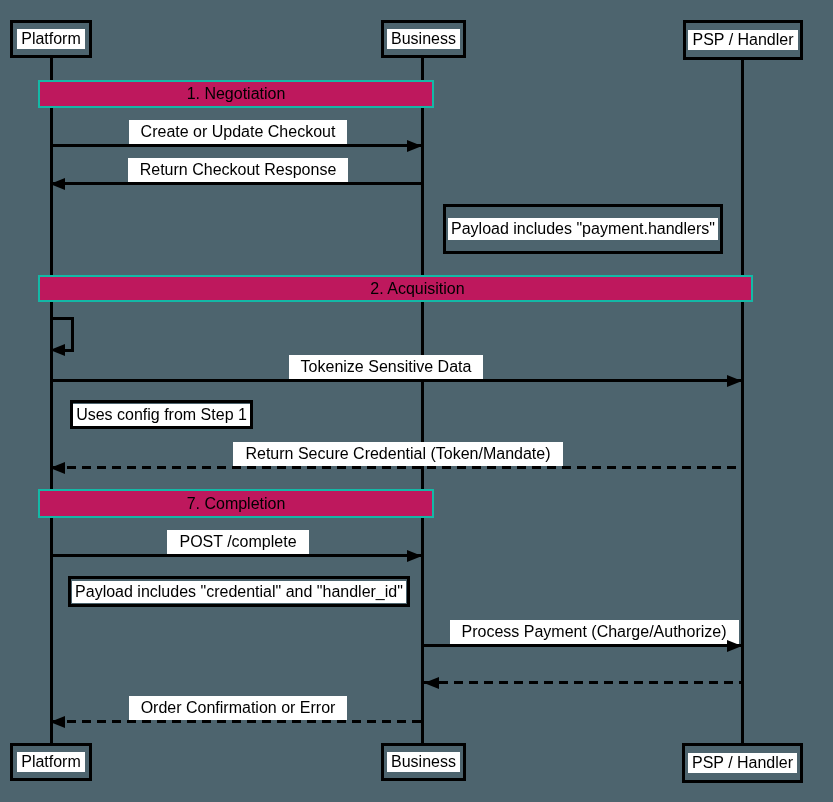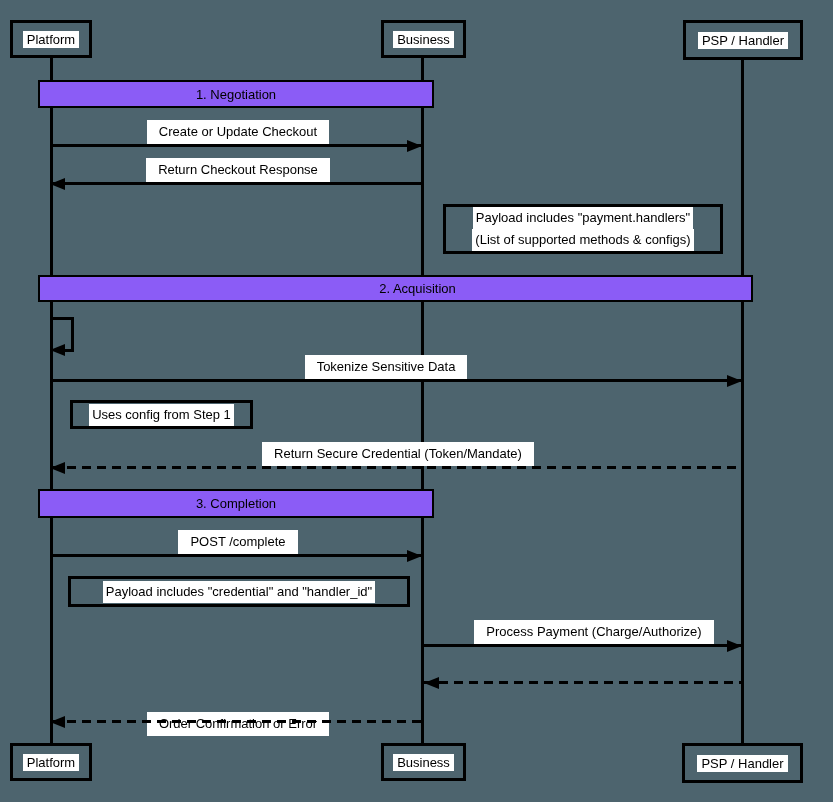--- a/index.html
+++ b/index.html
@@ -1,22 +1,22 @@
 <!DOCTYPE html>
 <html><head>
 <meta charset="utf-8">
 <style>
   html,body{margin:0;padding:0;background:#4d646e;}
   .canvas{position:relative;width:833px;height:802px;background:#4d646e;
-          font-family:"Liberation Sans",sans-serif;font-size:13px;color:#000;overflow:hidden;}
+          font-family:"Liberation Sans",sans-serif;font-size:16px;color:#000;overflow:hidden;}
   .lifeline{position:absolute;width:3px;background:#000;z-index:1;}
   .actor{position:absolute;border:3px solid #000;box-sizing:border-box;display:flex;
          align-items:center;justify-content:center;z-index:4;background:transparent;}
   .albl{background:#fff;padding:1px 4px;white-space:nowrap;}
-  .band{position:absolute;background:#8b5cf6;border:2px solid #000000;box-sizing:border-box;
+  .band{position:absolute;background:#be185d;border:2px solid #14b8a6;box-sizing:border-box;
         display:flex;align-items:center;justify-content:center;z-index:2;}
   .band span{white-space:nowrap;}
   .hline{position:absolute;height:3px;background:#000;z-index:3;}
   .dline{position:absolute;height:3px;z-index:3;
          background:repeating-linear-gradient(90deg,#000 0 9px,transparent 9px 15px);}
   .vline{position:absolute;width:3px;background:#000;z-index:3;}
   .mlabel{position:absolute;text-align:center;z-index:3;}
   .mlabel span{background:#fff;padding:1px 12px;white-space:nowrap;line-height:22px;display:inline-block;}
   .mlabel.leftal{text-align:left;}
   .ah{position:absolute;width:0;height:0;border-top:6px solid transparent;
@@ -46,38 +46,37 @@
     <span class="albl">PSP / Handler</span>
   </div>
 
   <div class="band" style="left:38px;top:80px;width:396px;height:28px;">
     <span>1. Negotiation</span>
   </div>
   <div class="band" style="left:38px;top:275px;width:715px;height:27px;padding-left:44px;">
     <span>2. Acquisition</span>
   </div>
   <div class="band" style="left:38px;top:489px;width:396px;height:29px;">
-    <span>3. Completion</span>
+    <span>7. Completion</span>
   </div>
 
   <div class="mlabel" style="left:52px;top:120px;width:372px;">
     <span>Create or Update Checkout</span>
   </div>
   <div class="hline" style="left:52px;top:144px;width:370px;"></div>
   <div class="ah r" style="left:407px;top:140px;"></div>
 
   <div class="mlabel" style="left:52px;top:158px;width:372px;">
     <span>Return Checkout Response</span>
   </div>
   <div class="hline" style="left:52px;top:182px;width:372px;"></div>
   <div class="ah l" style="left:50px;top:178px;"></div>
 
   <div class="note" style="left:443px;top:204px;width:280px;height:50px;">
     <span class="nline">Payload includes "payment.handlers"</span>
-    <span class="nline">(List of supported methods &amp; configs)</span>
   </div>
 
   <div class="hline" style="left:52px;top:317px;width:22px;"></div>
   <div class="vline" style="left:71px;top:317px;height:35px;"></div>
   <div class="hline" style="left:58px;top:349px;width:16px;"></div>
   <div class="ah l" style="left:50px;top:344px;"></div>
 
   <div class="mlabel" style="left:40px;top:355px;width:692px;">
     <span>Tokenize Sensitive Data</span>
   </div>
@@ -106,21 +105,21 @@
 
   <div class="mlabel" style="left:424px;top:620px;width:340px;">
     <span>Process Payment (Charge/Authorize)</span>
   </div>
   <div class="hline" style="left:424px;top:644px;width:318px;"></div>
   <div class="ah r" style="left:727px;top:640px;"></div>
 
   <div class="dline" style="left:424px;top:681px;width:320px;"></div>
   <div class="ah l" style="left:424px;top:677px;"></div>
 
-  <div class="mlabel" style="left:52px;top:696px;width:372px;margin-top:16px;">
+  <div class="mlabel" style="left:52px;top:696px;width:372px;">
     <span>Order Confirmation or Error</span>
   </div>
   <div class="dline" style="left:52px;top:720px;width:372px;"></div>
   <div class="ah l" style="left:50px;top:716px;"></div>
 
   <div class="actor" style="left:10px;top:743px;width:82px;height:38px;">
     <span class="albl">Platform</span>
   </div>
   <div class="actor" style="left:381px;top:743px;width:85px;height:38px;">
     <span class="albl">Business</span>

